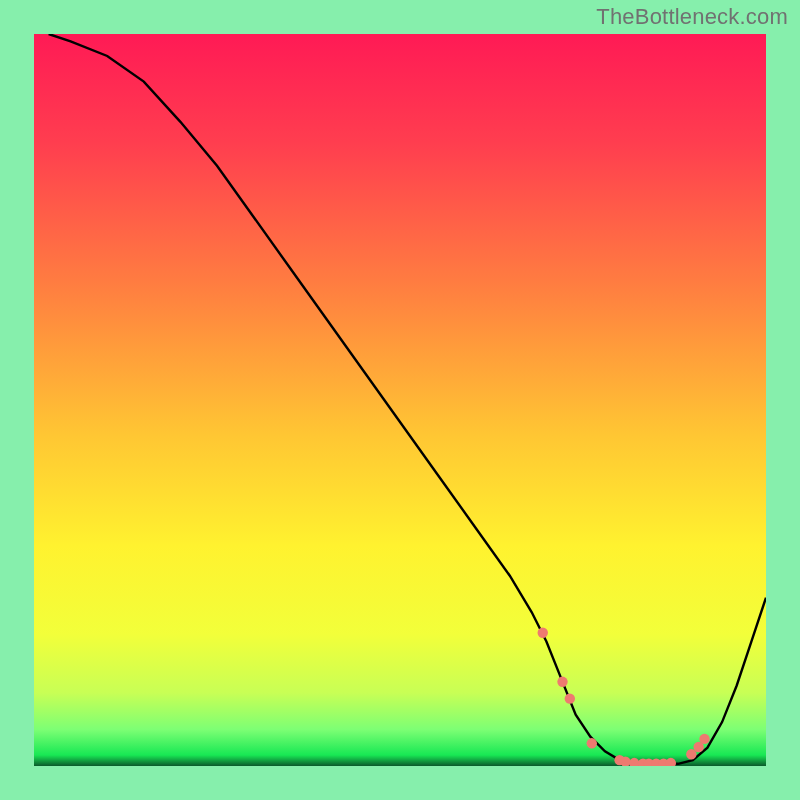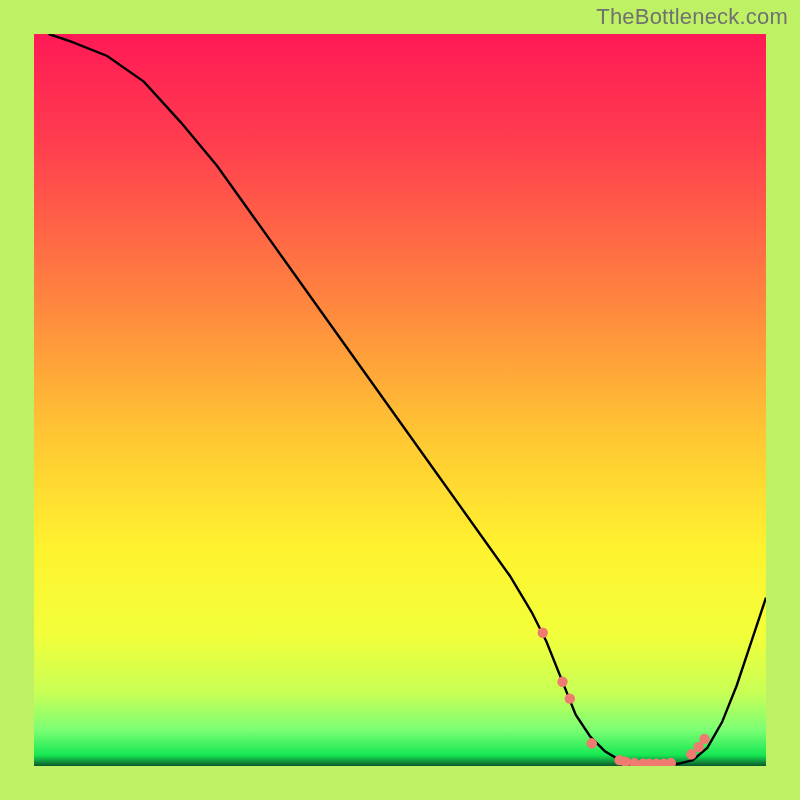--- a/index.html
+++ b/index.html
@@ -7,21 +7,21 @@
     padding: 0;
     width: 800px;
     height: 800px;
     background: #000;
     overflow: hidden;
   }
   .container {
     position: relative;
     width: 800px;
     height: 800px;
-    background: #bef264;
+    background: #86efac;
   }
   .attribution {
     position: absolute;
     top: 4px;
     right: 12px;
     font-family: Arial, Helvetica, sans-serif;
     font-size: 22px;
     font-weight: 400;
     color: #717171;
     letter-spacing: 0.2px;

